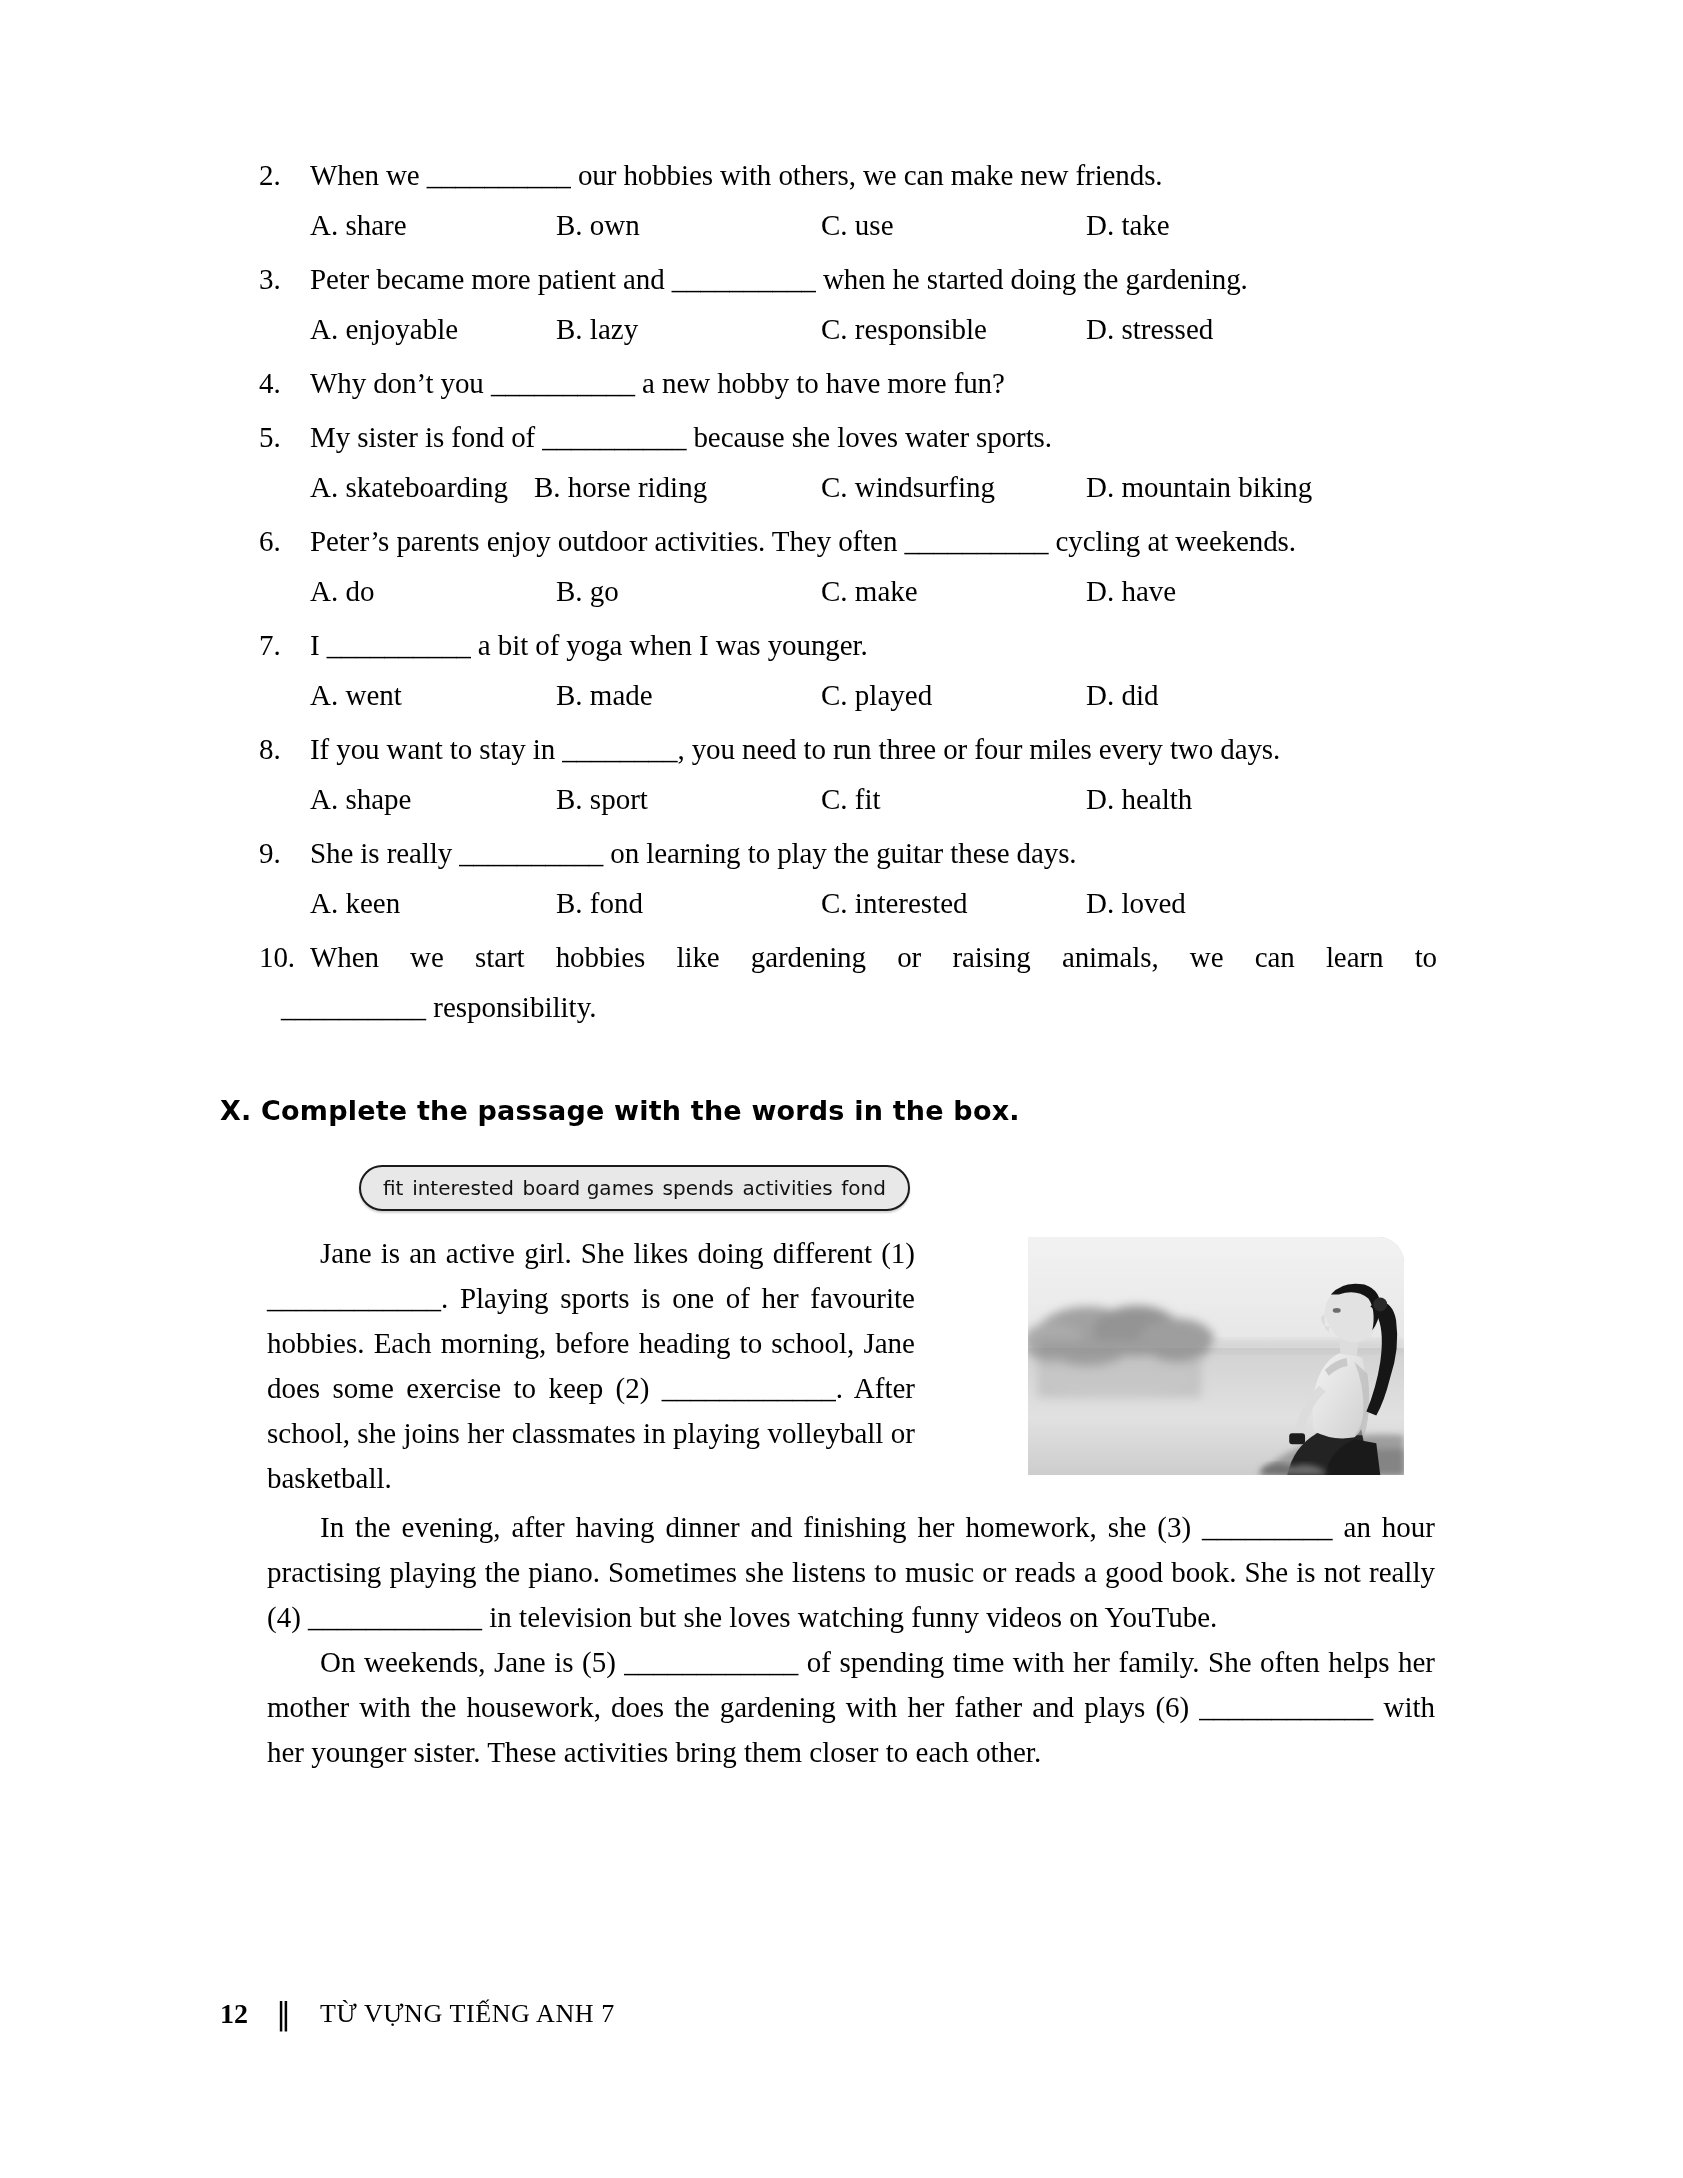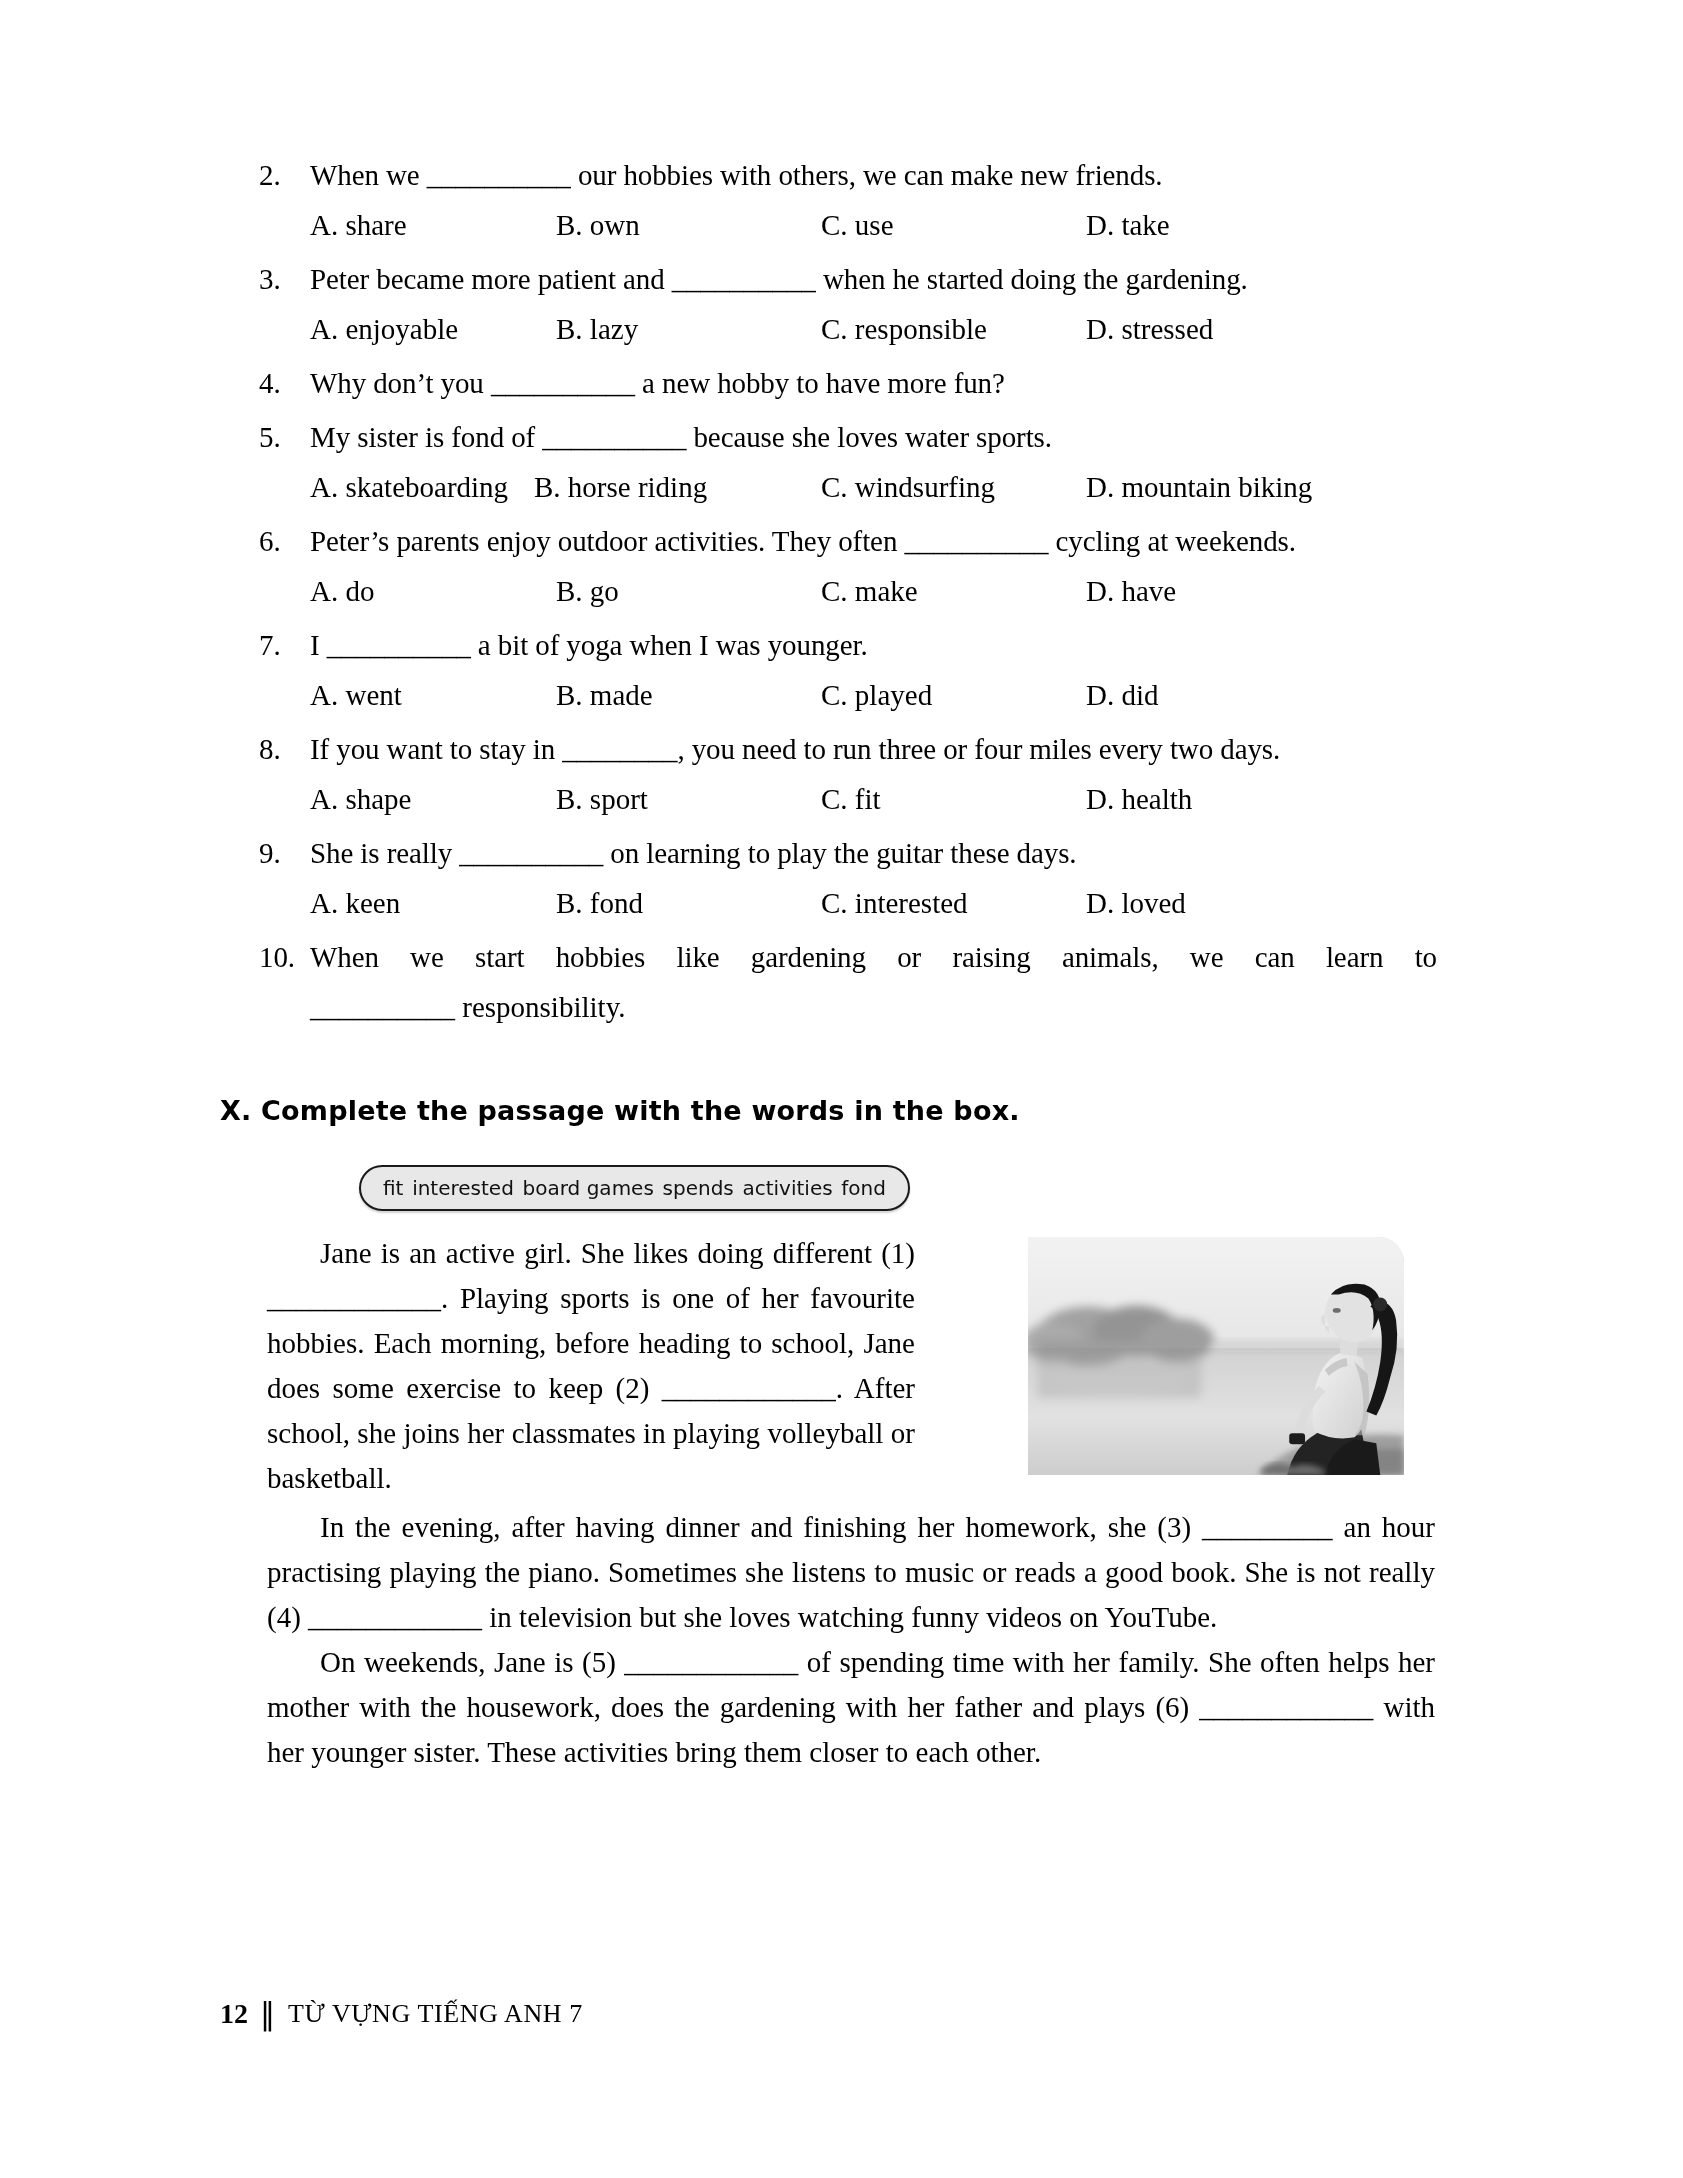--- a/index.html
+++ b/index.html
@@ -46,21 +46,21 @@
   }
   .stem-num.wide { }
   .stem-text {
     flex: 1 1 auto;
   }
   .stem-text.justify {
     text-align: justify;
     text-align-last: justify;
   }
   .stem-cont {
-    margin-left: 51px;
+    margin-left: 22px;
     font-size: 29px;
     line-height: 50px;
   }
 
   .options {
     display: flex;
     margin-left: 51px;
     font-size: 29px;
     line-height: 50px;
   }
@@ -141,21 +141,21 @@
     background: #cfcfcf;
   }
 
   
   .footer {
     position: absolute;
     left: 220px;
     top: 1996px;
     display: flex;
     align-items: center;
-    gap: 12px;
+    gap: 28px;
   }
   .footer .pg {
     font-family: "Liberation Serif", serif;
     font-weight: bold;
     font-size: 28px;
   }
   .footer .bars {
     font-size: 30px;
     letter-spacing: -3px;
     font-family: "DejaVu Sans", sans-serif;

